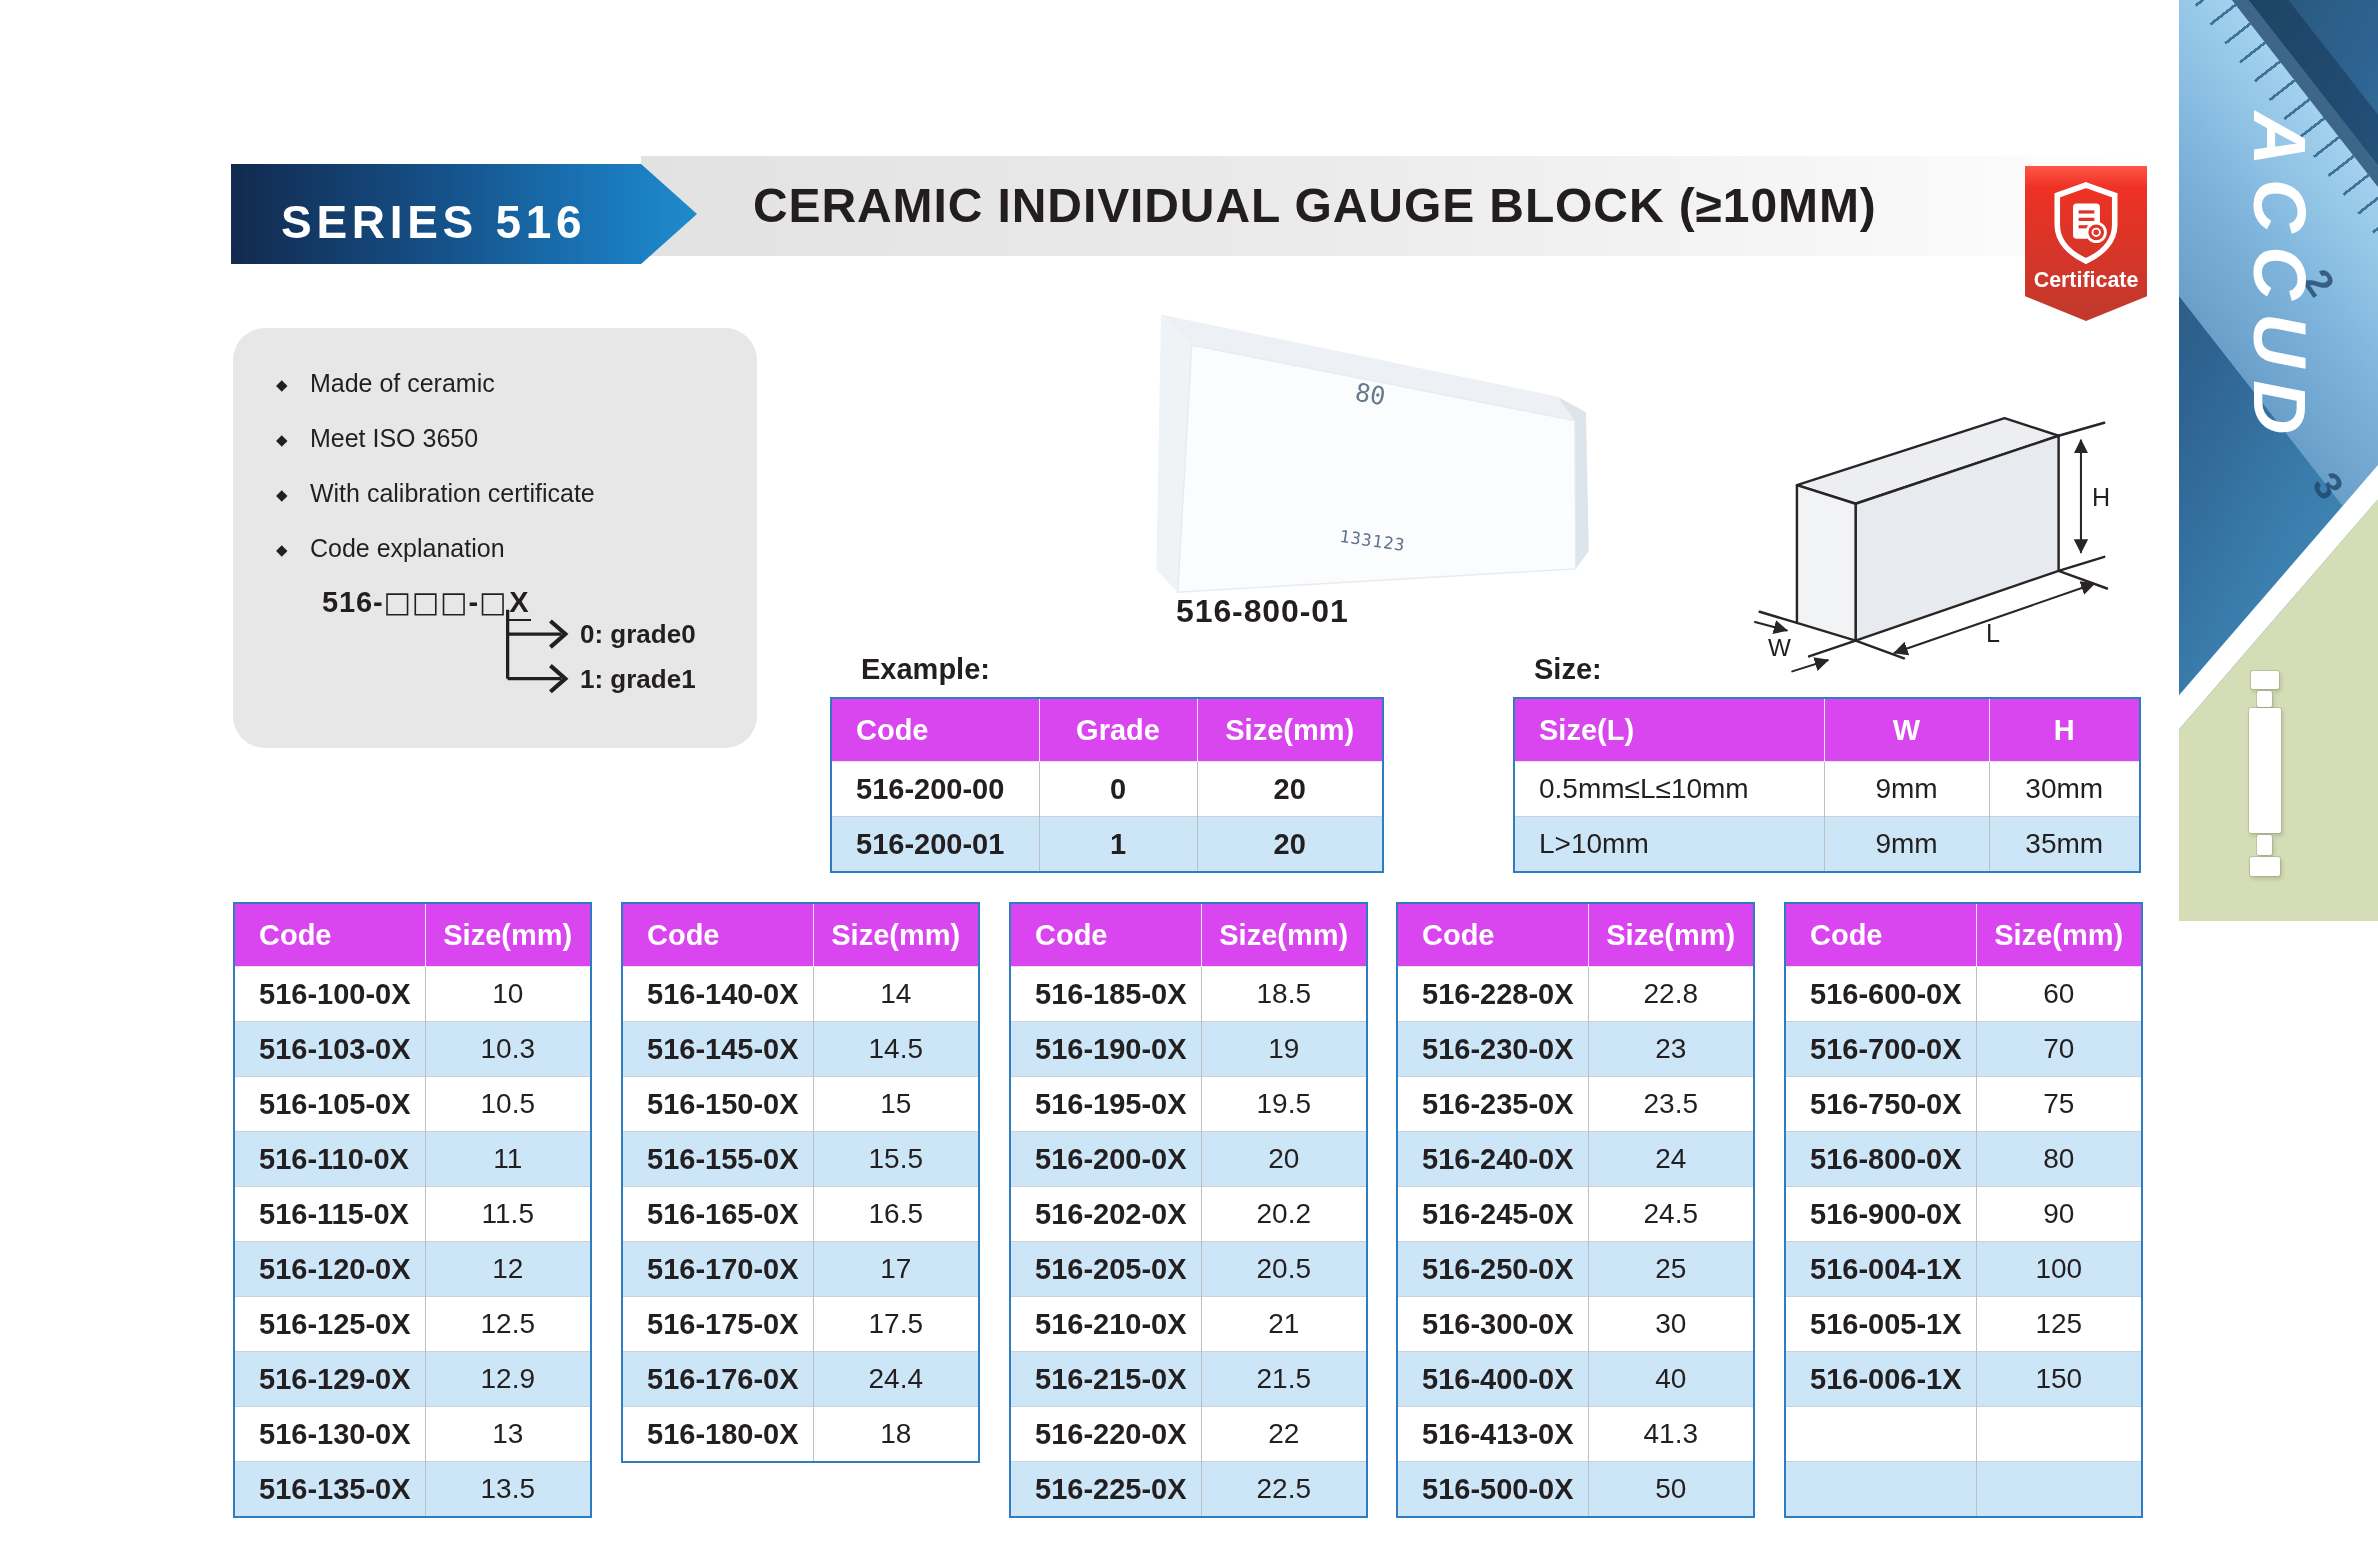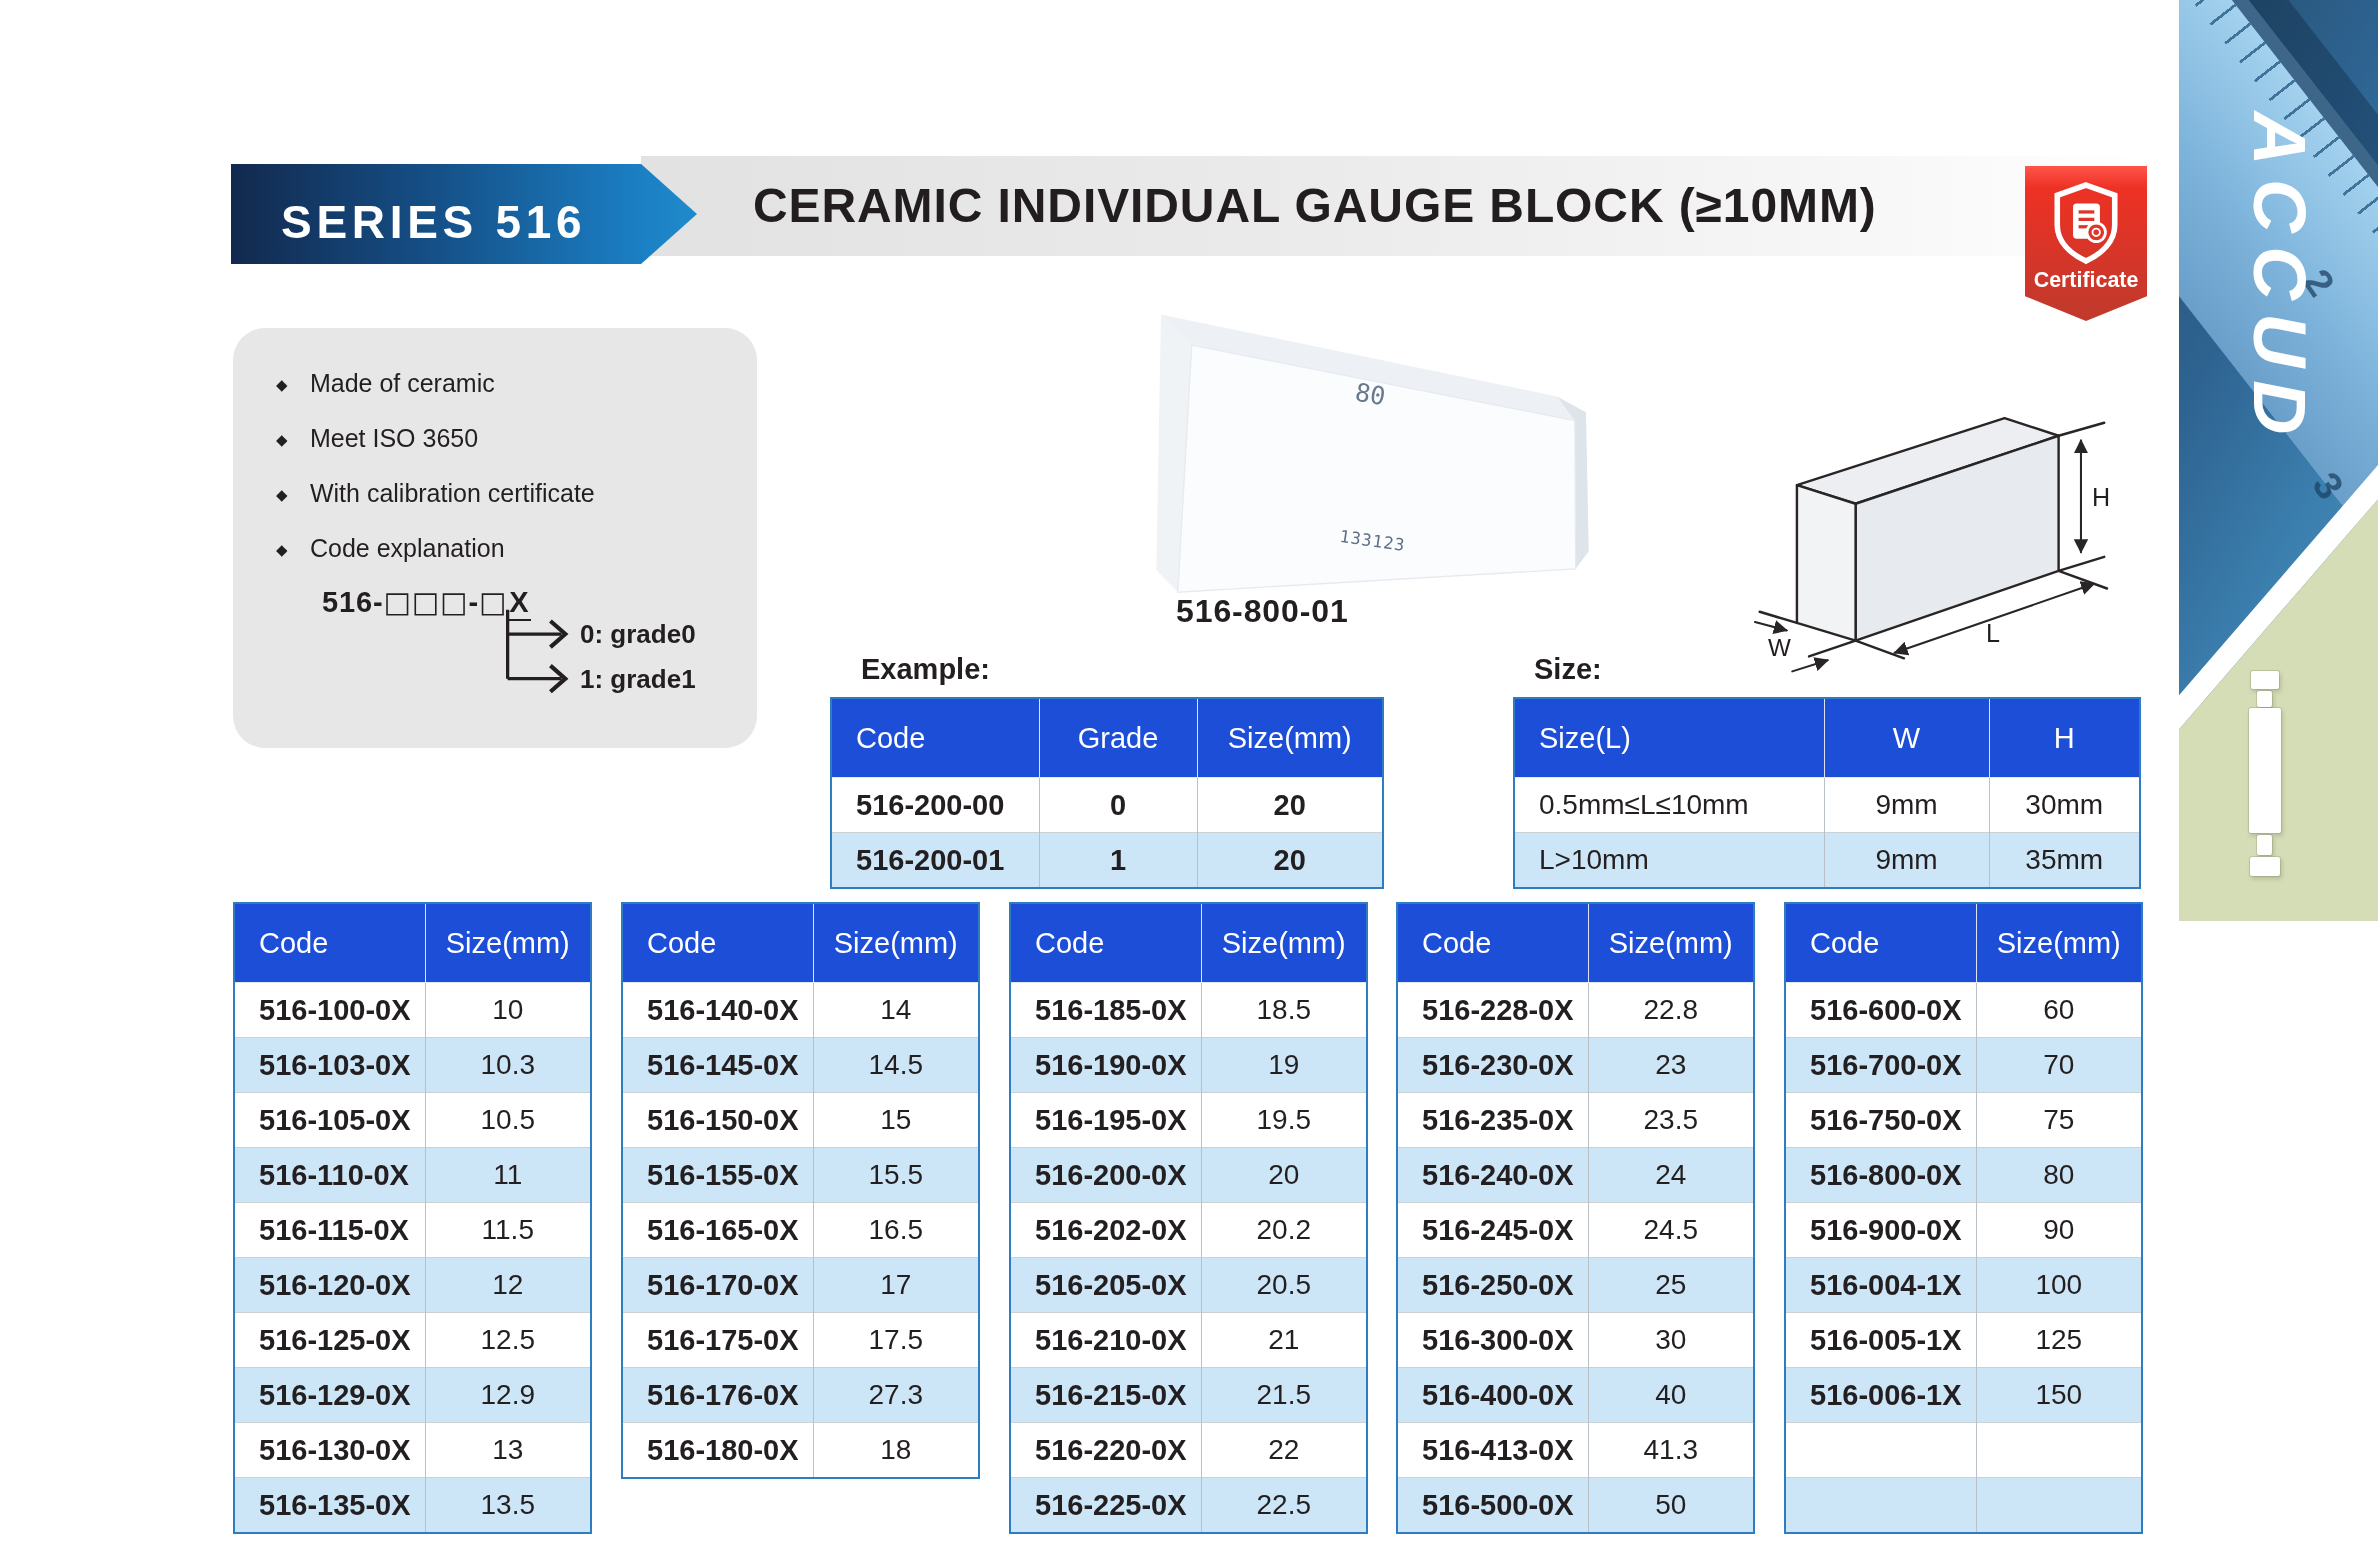--- a/index.html
+++ b/index.html
@@ -39,22 +39,22 @@
 
   
   #product-label{left:1176px;top:593px;font-size:32px;font-weight:bold;letter-spacing:0.9px;}
 
   
   .sec-h{font-size:29px;font-weight:bold;}
 
   
   table.tbl{position:absolute;border-collapse:collapse;table-layout:fixed;background:#fff;
     border:2.8px solid #2e7dc2;}
-  table.tbl th{background:#1d4ed8;color:#fff;font-size:29px;font-weight:normal;height:54px;
-    text-align:center;padding:12px;}
+  table.tbl th{background:#d946ef;color:#fff;font-size:29px;font-weight:bold;height:54px;
+    text-align:center;padding:4px;}
   table.tbl td{font-size:28px;height:54px;text-align:center;padding:0;color:#231f20;}
   table.tbl td.b{font-weight:bold;font-size:29px;}
   table.tbl .al{text-align:left;padding-left:24px;}
   table.tbl tbody tr:nth-child(even){background:#cde6f7;}
   table.tbl tbody td{border-top:1.9px solid #ccd1d5;}
   table.tbl tbody tr:first-child td{border-top:1.9px solid #e2e9ef;}
   table.tbl td + td{border-left:1.9px solid #b9c0c6;}
   table.tbl th + th{border-left:1.9px solid rgba(255,255,255,.85);}
 
   
@@ -329,21 +329,21 @@
         <tr>
           <td class="al b">516-170-0X</td>
           <td>17</td>
         </tr>
         <tr>
           <td class="al b">516-175-0X</td>
           <td>17.5</td>
         </tr>
         <tr>
           <td class="al b">516-176-0X</td>
-          <td>27.3</td>
+          <td>24.4</td>
         </tr>
         <tr>
           <td class="al b">516-180-0X</td>
           <td>18</td>
         </tr>
       </tbody>
     </table>
   <table class="tbl" style="left:1009px;top:902px;">
       <colgroup>
         <col style="width: 191px;">

